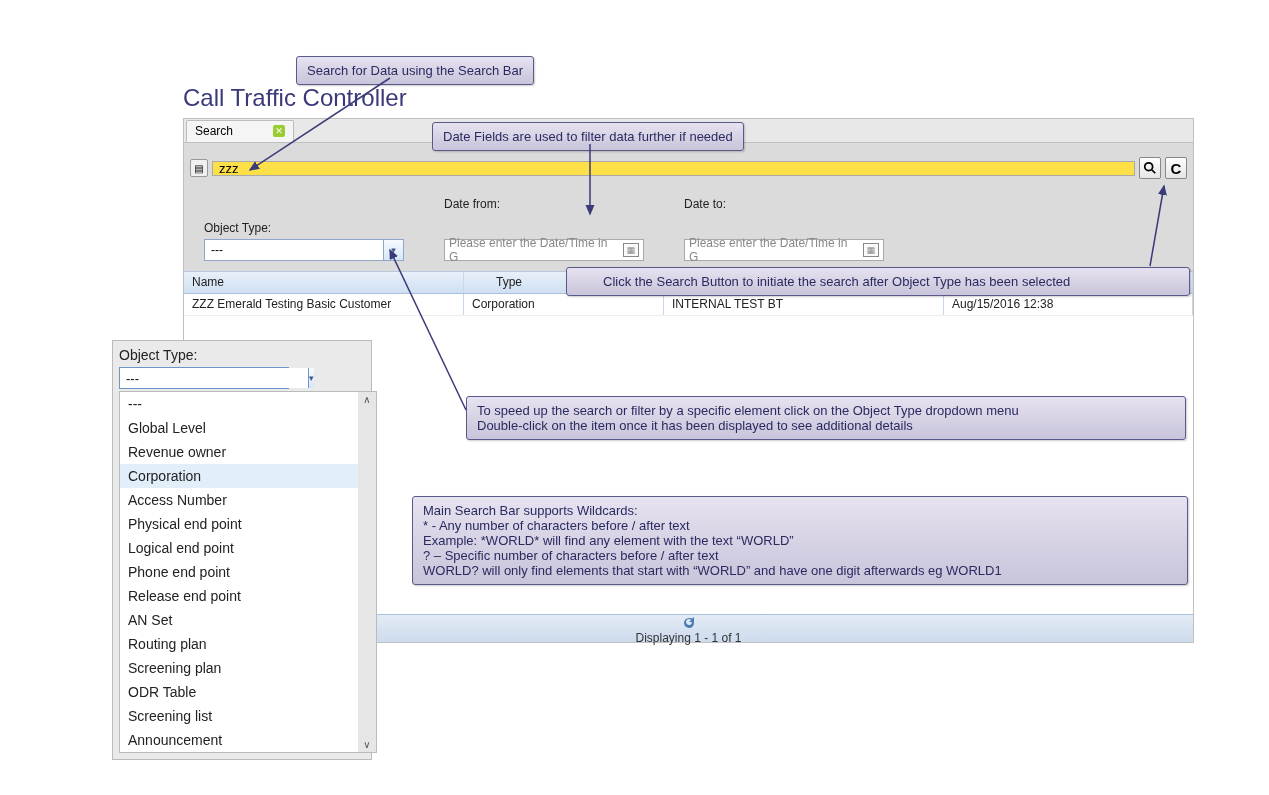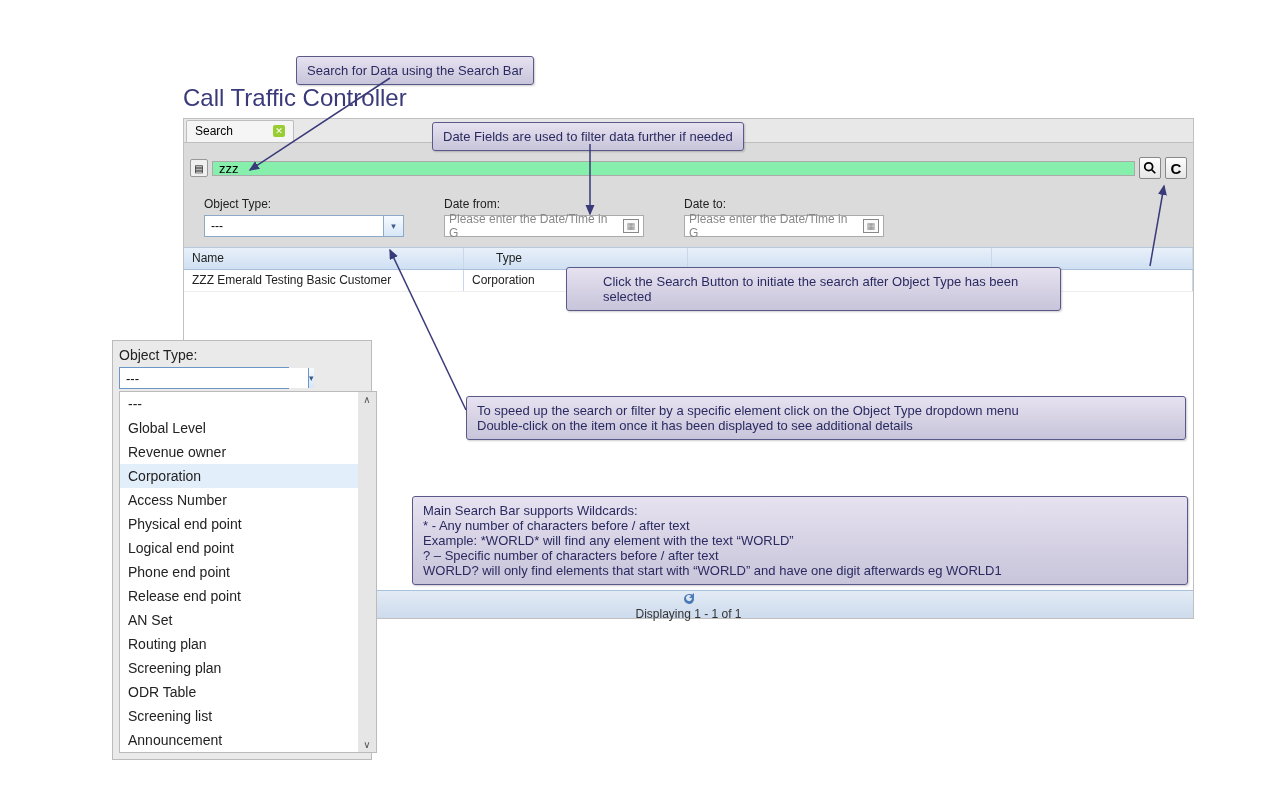--- a/index.html
+++ b/index.html
@@ -76,21 +76,21 @@
     font-size: 10px;
     border-radius: 2px;
   }
   .search-input {
     flex: 1;
     height: 15px;
     border: 1px solid #aaa;
     padding: 2px 6px;
     font-size: 13px;
     font-family: inherit;
-    background: #86efac;
+    background: #fde047;
   }
   .icon-btn {
     width: 22px;
     height: 22px;
     border: 1px solid #888;
     background: linear-gradient(#fdfdfd,#e6e6e6);
     display: inline-flex;
     align-items: center;
     justify-content: center;
     font-weight: bold;
@@ -135,20 +135,21 @@
     width: 200px;
     height: 22px;
     border: 1px solid #aaa;
     background: #fff;
     display: flex;
     align-items: center;
     padding: 0 4px;
     color: #888;
     font-size: 12px;
     gap: 4px;
+    margin-top: 24px;
   }
   .date-input .cal-icon {
     width: 16px; height: 14px;
     border: 1px solid #888;
     display: inline-flex;
     align-items: center;
     justify-content: center;
     font-size: 9px;
     background: #fafafa;
   }
@@ -344,21 +345,21 @@
             <path d="M8 3a5 5 0 1 0 4.9 4H11a3 3 0 1 1-.9-2.1L8 7h5V2l-1.6 1.6A5 5 0 0 0 8 3z" fill="#4a7ab8"></path>
           </svg>
       </span>
       <span>Displaying 1 - 1 of 1</span>
     </div>
   </div>
 </div>
 
 <div class="callout" style="left:296px; top:56px;">Search for Data using the Search Bar</div>
 <div class="callout" style="left:432px; top:122px;">Date Fields are used to filter data further if needed</div>
-<div class="callout" style="left:566px; top:267px; width:495px;padding-left:36px;">Click the Search Button to initiate the search after Object Type has been selected</div>
+<div class="callout" style="left:566px; top:267px; width:624px;padding-left:36px;">Click the Search Button to initiate the search after Object Type has been selected</div>
 <div class="callout" style="left:466px; top:396px; width:720px;">
   <div>To speed up the search or filter by a specific element click on the Object Type dropdown menu</div>
   <div>Double-click on the item once it has been displayed to see additional details</div>
 </div>
 <div class="callout" style="left:412px; top:496px; width:776px;">
   <div>Main Search Bar supports Wildcards:</div>
   <div>* - Any number of characters before / after text</div>
   <div>Example: *WORLD*  will find any element with the text “WORLD”</div>
   <div>? – Specific number of characters before / after text</div>
   <div>WORLD? will only find elements that start with “WORLD” and have one digit afterwards eg WORLD1</div>

